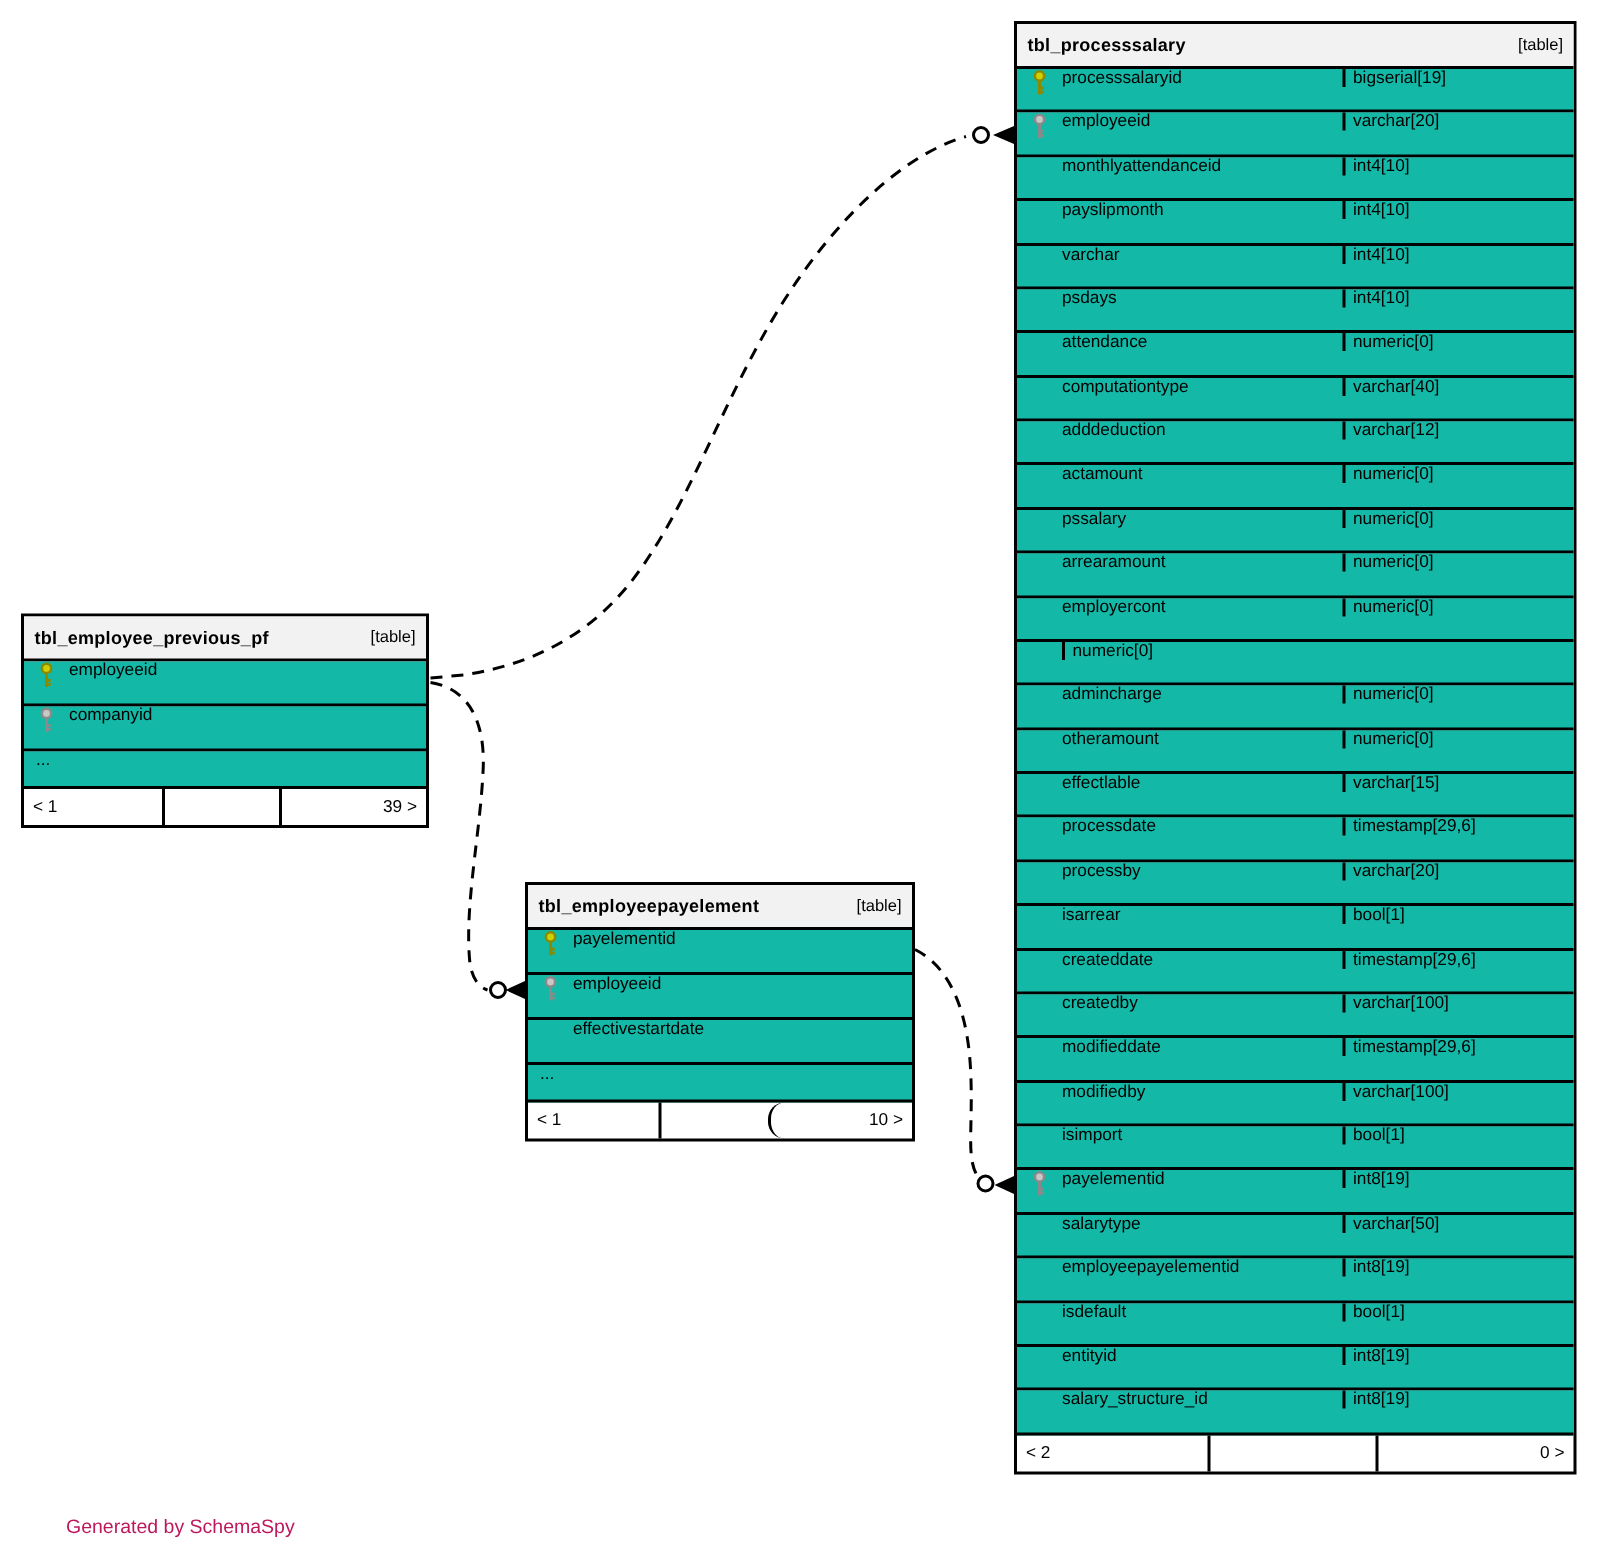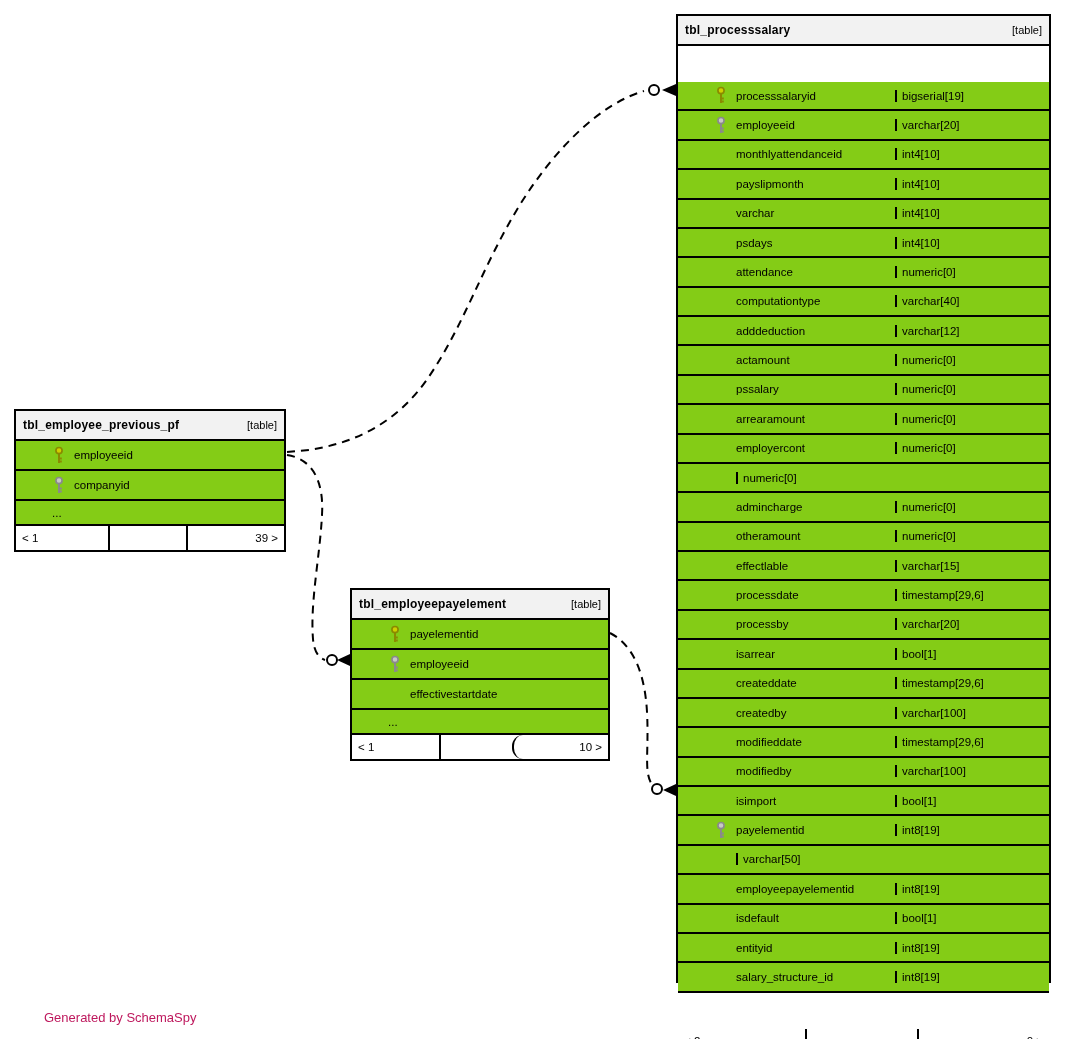--- a/index.html
+++ b/index.html
@@ -7,40 +7,40 @@
           font-family:"Liberation Sans",sans-serif;color:#000;overflow:hidden;}
   .edges{position:absolute;left:0;top:0;width:1069px;height:1039px;pointer-events:none;}
 
   .tbl{position:absolute;border:2px solid #000;background:#fff;box-sizing:border-box;
        display:flex;flex-direction:column;}
   .hdr{height:30px;box-sizing:border-box;background:#f2f2f2;border-bottom:2px solid #000;
        display:flex;align-items:center;padding:0 7px;flex:0 0 auto;}
   .hdr .title{font-weight:bold;font-size:12px;letter-spacing:.2px;cursor:pointer;}
   .hdr .badge{margin-left:auto;font-size:11px;font-weight:normal;}
   .rows{flex:0 0 auto;display:flex;flex-direction:column;}
-  .row{display:flex;align-items:center;border-bottom:2px solid #000;box-sizing:border-box;
-       font-size:11.5px;background:#84cc16;padding-left:28px;}
+  .row{display:flex;align-items:flex-start;border-bottom:2px solid #000;box-sizing:border-box;
+       font-size:11.5px;background:#14b8a6;}
   .keycell{width:30px;flex:0 0 30px;display:flex;align-items:center;justify-content:center;}
   .cname{flex:1 1 auto;display:flex;align-items:center;overflow:hidden;white-space:nowrap;}
   .ctype{width:133px;flex:0 0 133px;border-left:2px solid #000;box-sizing:border-box;
          display:flex;align-items:center;padding:0 5px;white-space:nowrap;}
   .cspill{width:21px;flex:0 0 21px;border-left:2px solid #000;box-sizing:border-box;}
   .row.ellipsis .cname{padding-left:8px;}
   .t0 .row{height:29.39px;}
   .t1 .row,.t2 .row{height:30px;}
   .t1 .row.ellipsis,.t2 .row.ellipsis{height:25px;}
   .foot{height:24px;flex:0 0 auto;display:flex;align-items:stretch;font-size:11.5px;}
   .fcell{display:flex;align-items:center;box-sizing:border-box;padding:0 6px;}
   .fcell+.fcell{border-left:2px solid #000;}
   .fright{justify-content:flex-end;}
   .t0 .f1{width:127px;flex:0 0 127px;} .t0 .f2{width:112px;flex:0 0 112px;} .t0 .f3{flex:1 1 auto;}
   .t1 .f1{width:92px;flex:0 0 92px;}  .t1 .f2{width:78px;flex:0 0 78px;}  .t1 .f3{flex:1 1 auto;}
   .t2 .f1{width:87px;flex:0 0 87px;}  .t2 .f2{width:73px;flex:0 0 73px;}  .t2 .f3{flex:1 1 auto;border-radius:11px;}
 
-  .t0{left:676px;top:14px;width:375px;height:969px;gap:36px;}
+  .t0{left:676px;top:14px;width:375px;height:969px;}
   .t1{left:14px;top:409px;width:272px;height:143px;}
   .t2{left:350px;top:588px;width:260px;height:173px;}
 
   .note{position:absolute;left:44px;top:1010px;font-size:13px;color:#be185d;}
 </style>
 </head>
 <body>
 
 <div class="canvas">
 
@@ -307,20 +307,21 @@
               <circle cx="5" cy="4.6" r="3.1" fill="#c8c8c8" stroke="#8a8a8a" stroke-width="1.7"></circle>
               <path d="M5 7.7 V17 M5 12.6 h2.8 M5 15.4 h2.8" stroke="#8a8a8a" stroke-width="2" fill="none"></path>
             </svg>
           </span>
           <span class="cname">payelementid</span>
           <span class="ctype">int8[19]</span>
           <span class="cspill"></span>
         </div>
         <div class="row">
           <span class="keycell"></span>
+          <span class="cname">salarytype</span>
           <span class="ctype">varchar[50]</span>
           <span class="cspill"></span>
         </div>
         <div class="row">
           <span class="keycell"></span>
           <span class="cname">employeepayelementid</span>
           <span class="ctype">int8[19]</span>
           <span class="cspill"></span>
         </div>
         <div class="row">

